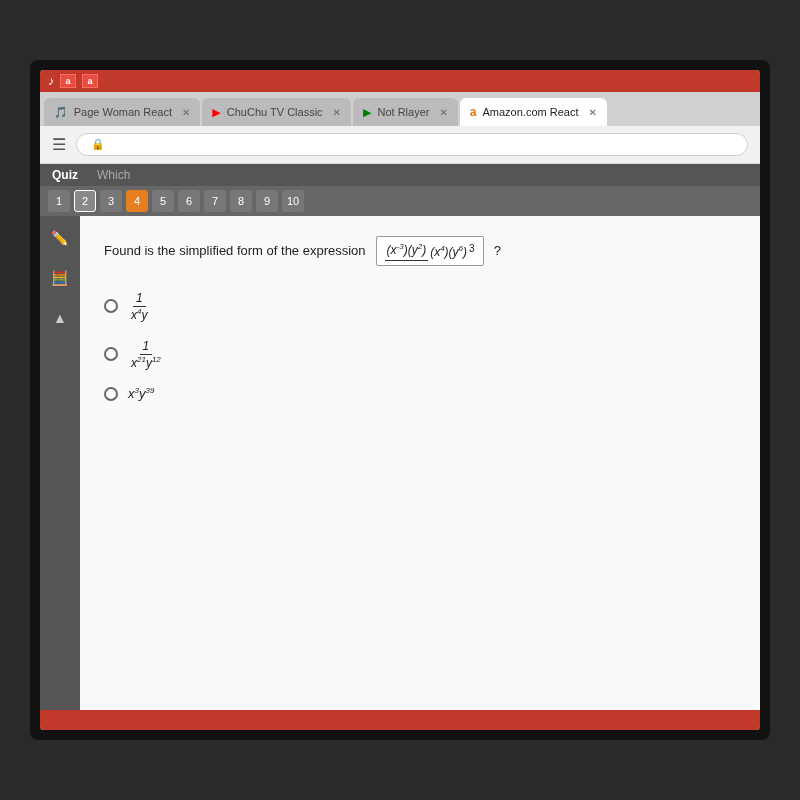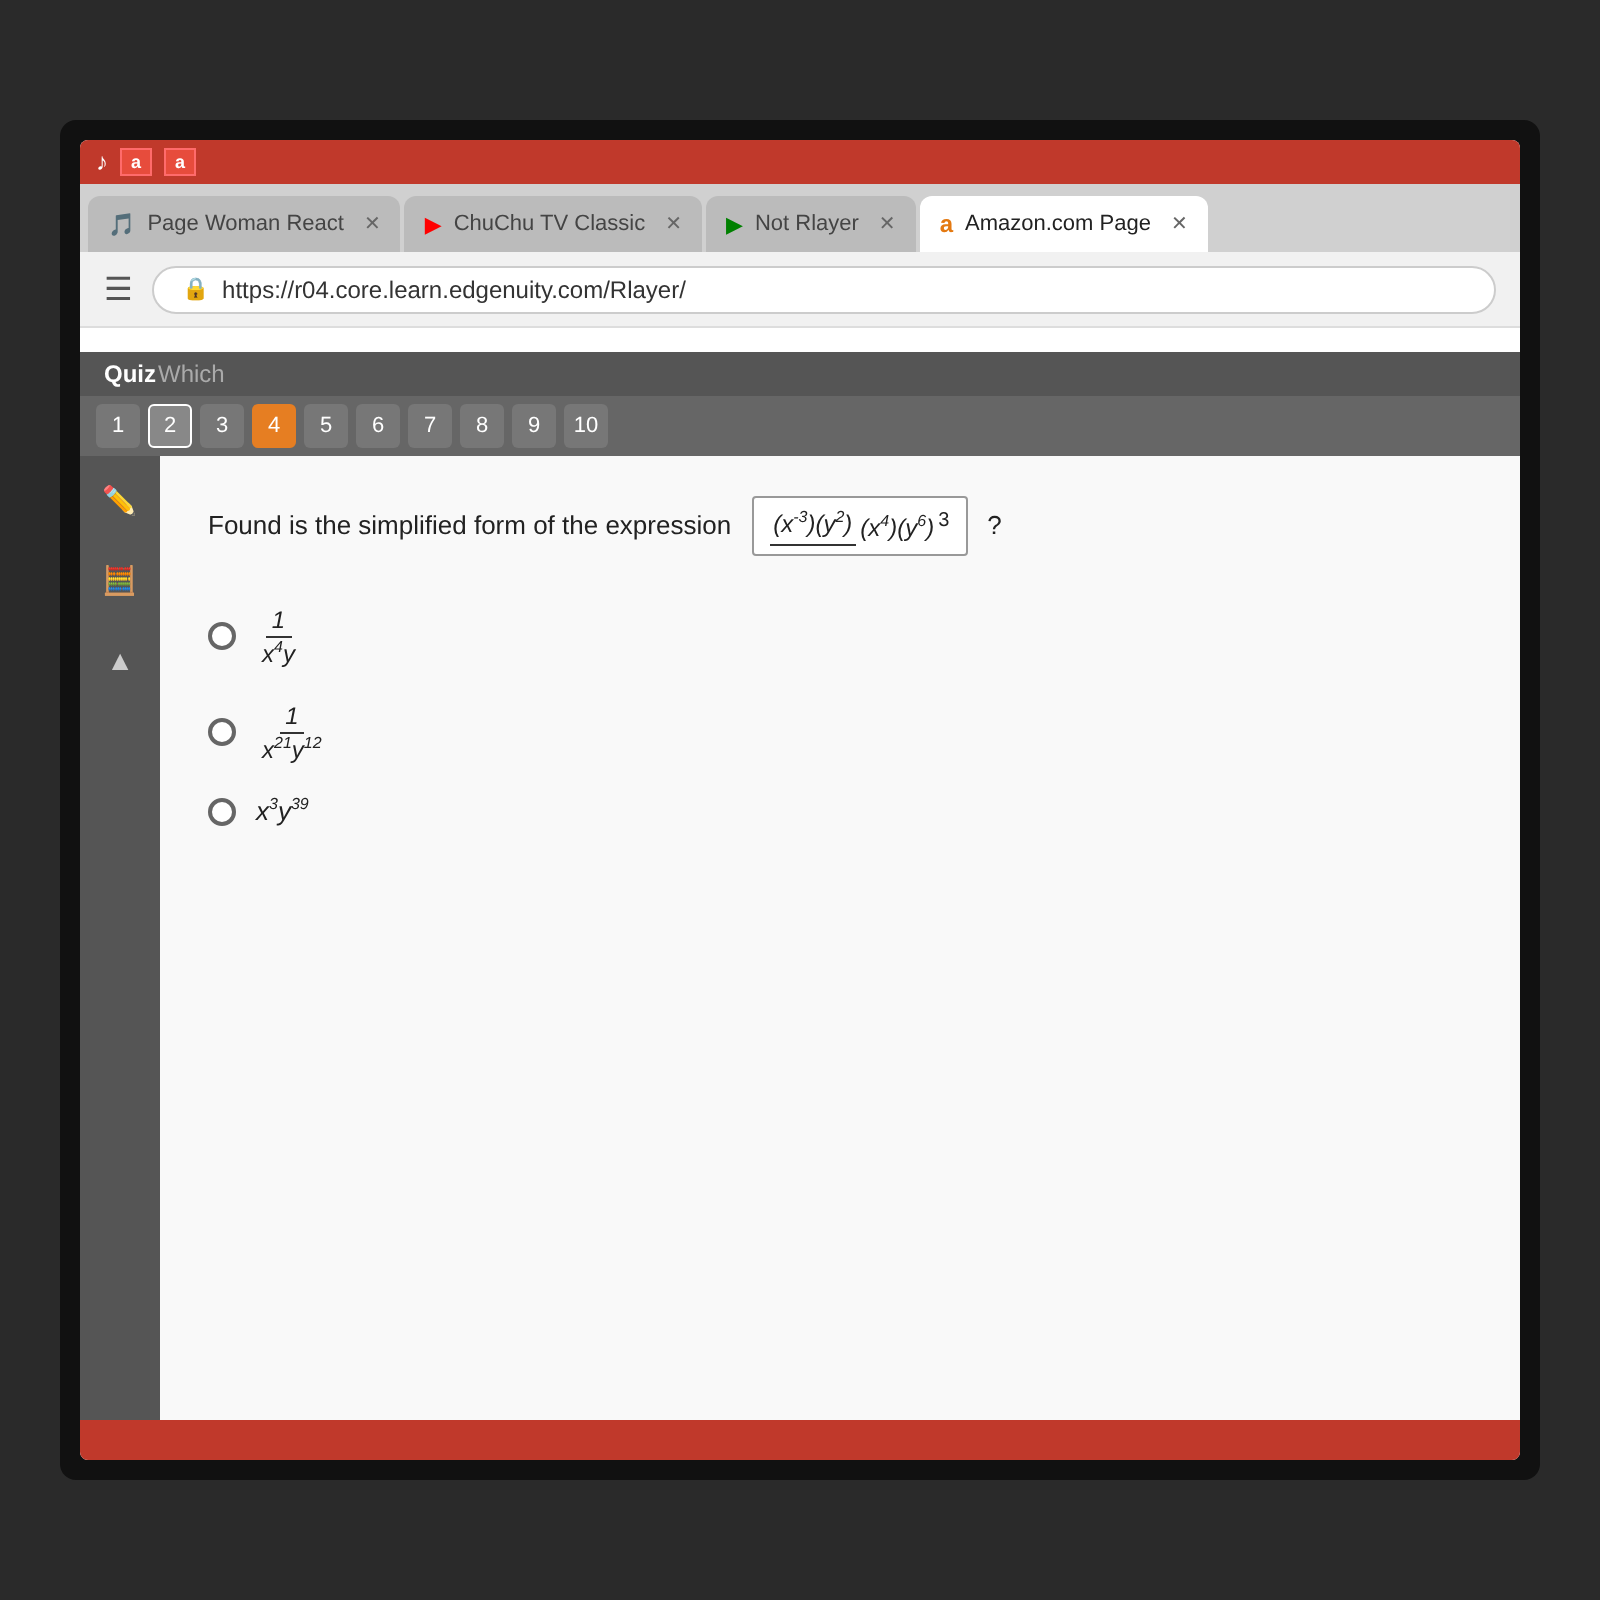--- a/index.html
+++ b/index.html
@@ -149,22 +149,21 @@
       color: #4a90d9;
       font-size: 11px;
     }
 
     
     .quiz-header {
       background: #555;
       padding: 4px 12px;
       display: flex;
       align-items: center;
-      gap: 1px;
-      margin-top: 12px;
+      gap: 19px;
     }
 
     .quiz-label {
       color: white;
       font-size: 12px;
       font-weight: bold;
     }
 
     .quiz-active {
       color: #aaa;
@@ -367,30 +366,29 @@
           <span>ChuChu TV Classic</span>
           <span class="tab-close">✕</span>
         </div>
         <div class="tab inactive">
           <span class="tab-favicon" style="color:green;">▶</span>
           <span>Not Rlayer</span>
           <span class="tab-close">✕</span>
         </div>
         <div class="tab active">
           <span class="tab-favicon" style="color:#e47911; font-weight:bold; font-size:12px;">a</span>
-          <span>Amazon.com Page</span>
+          <span>Amazon.com React</span>
           <span class="tab-close">✕</span>
         </div>
       </div>
 
       <div class="address-bar">
         <span class="hamburger">☰</span>
         <div class="address-input">
           <span class="lock-icon">🔒</span>
-          <span>https://r04.core.learn.edgenuity.com/Rlayer/</span>
         </div>
       </div>
 
       <div style="display:flex; flex-direction:column; flex:1; overflow:hidden;">
 
         <div>
           <div class="quiz-header">
             <span class="quiz-label">Quiz</span>
             <span class="quiz-active">Which</span>
           </div>

